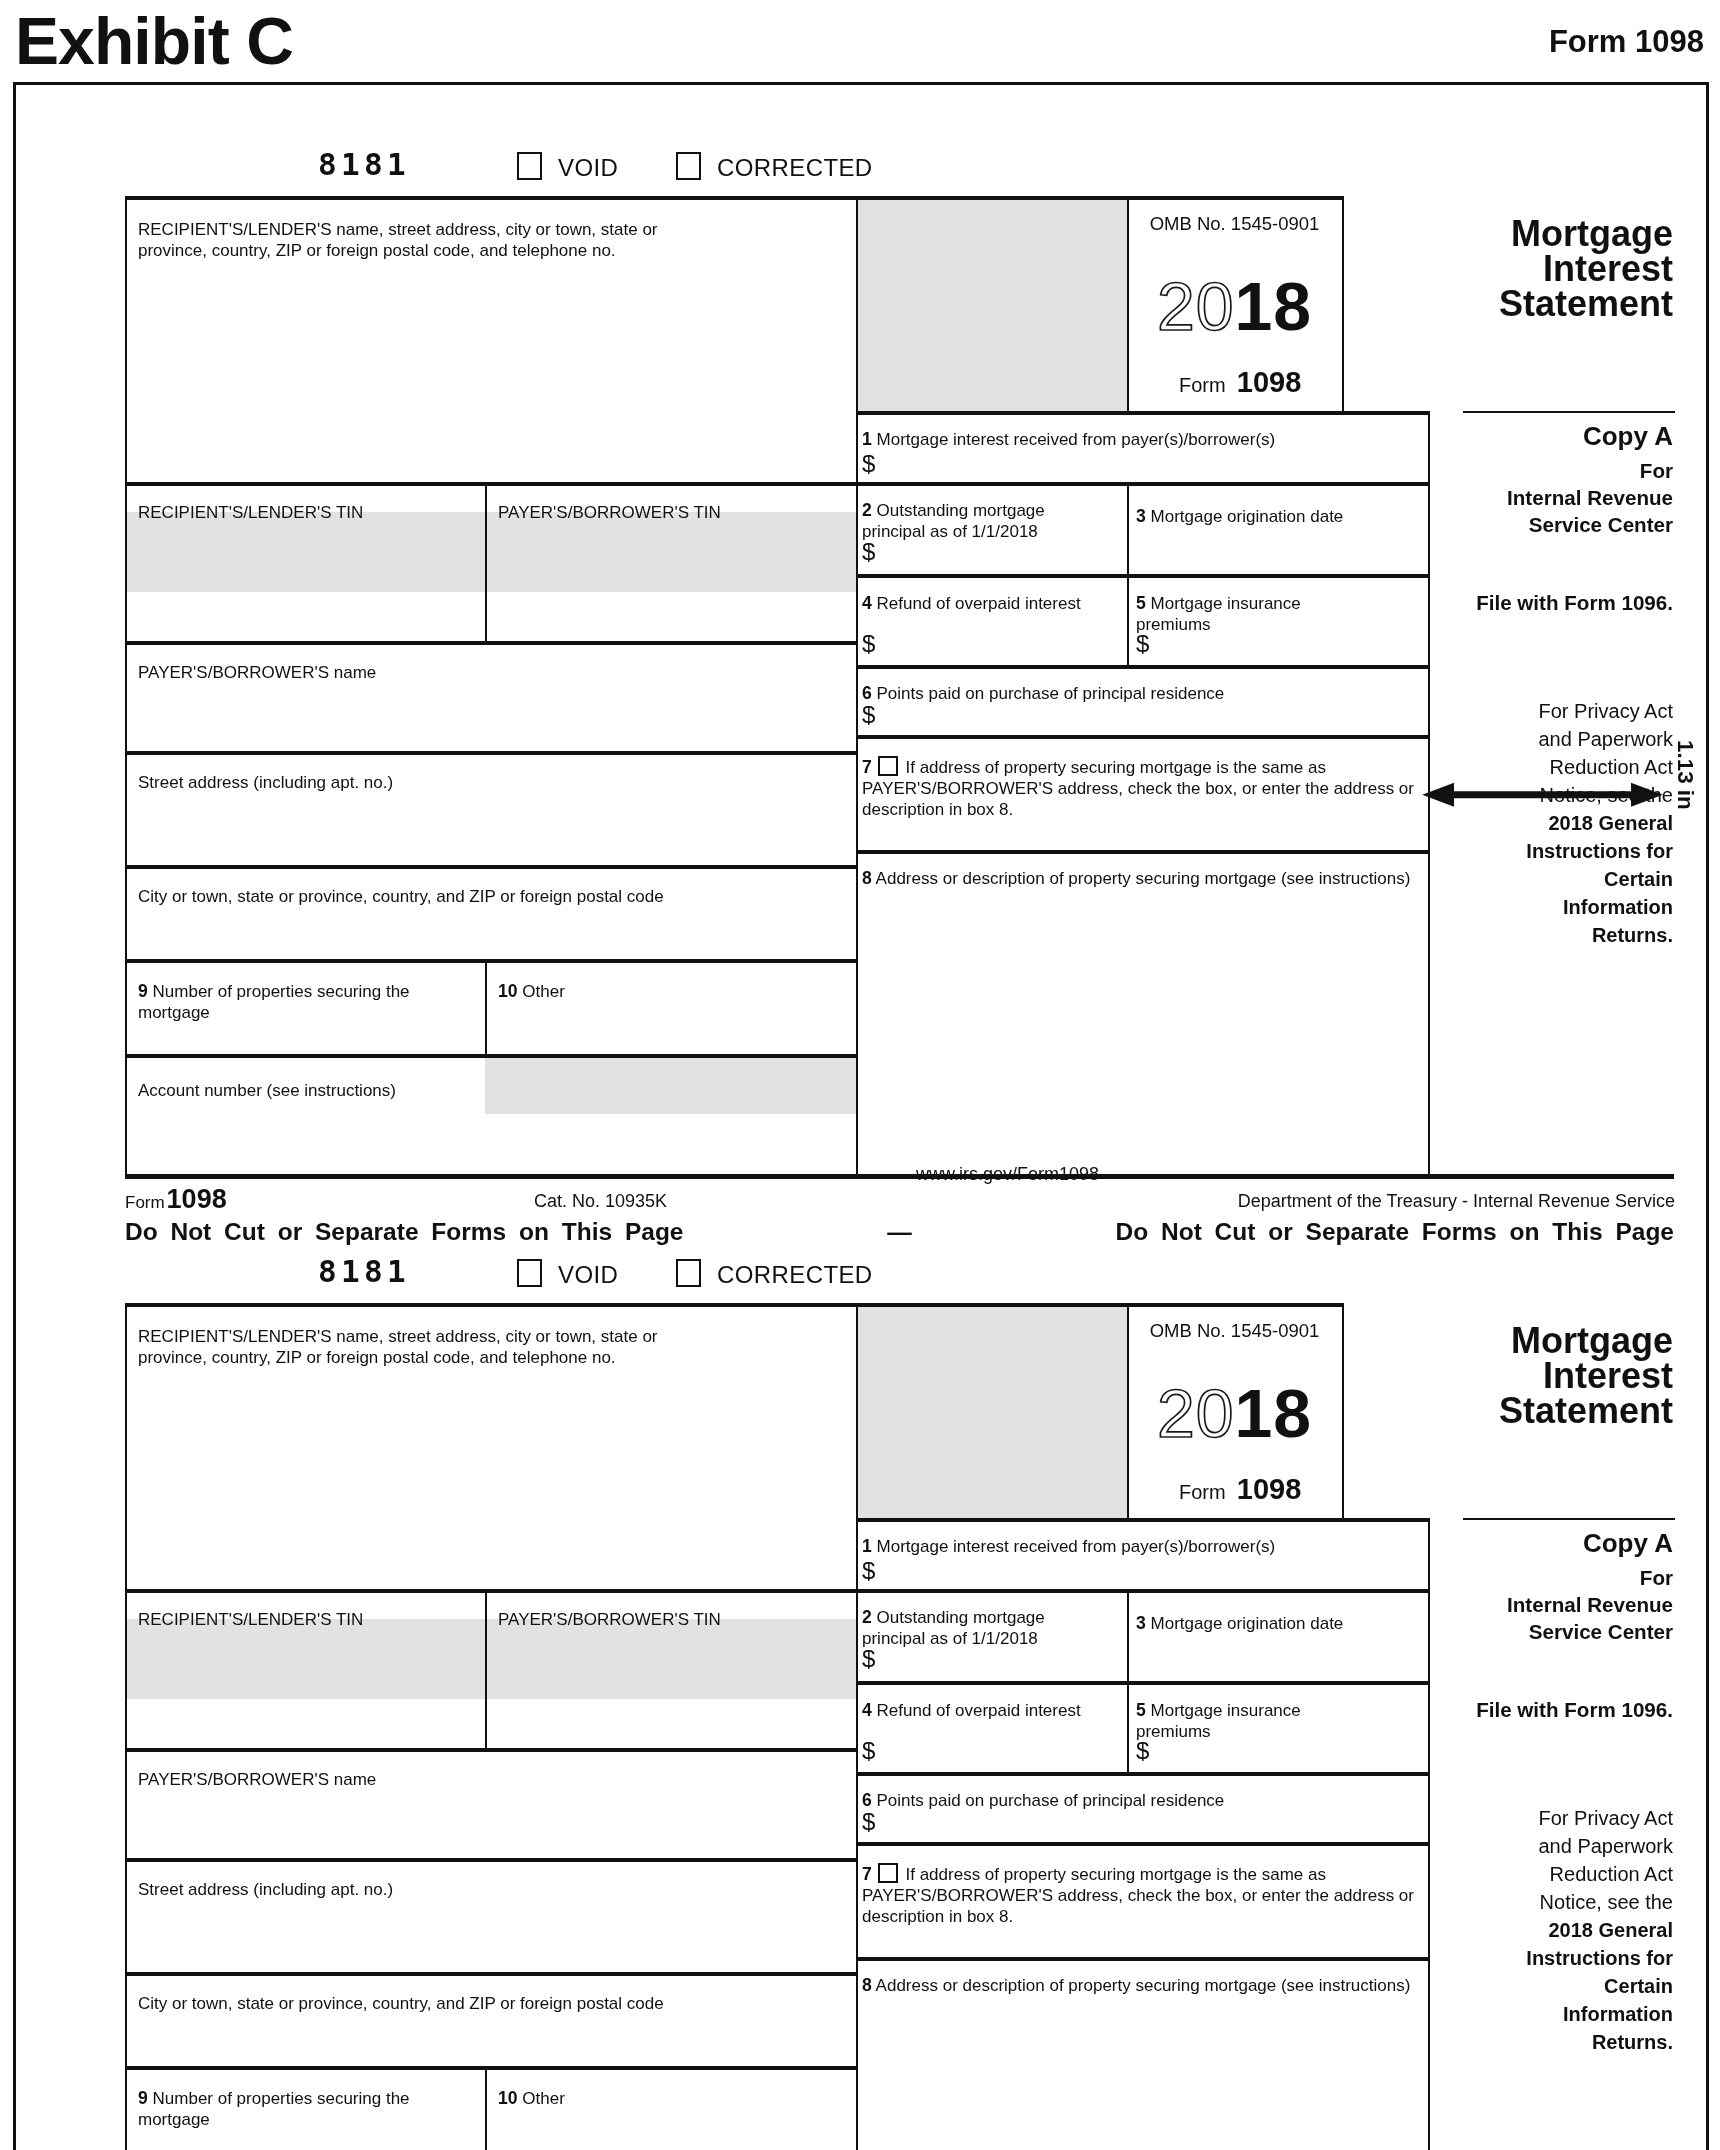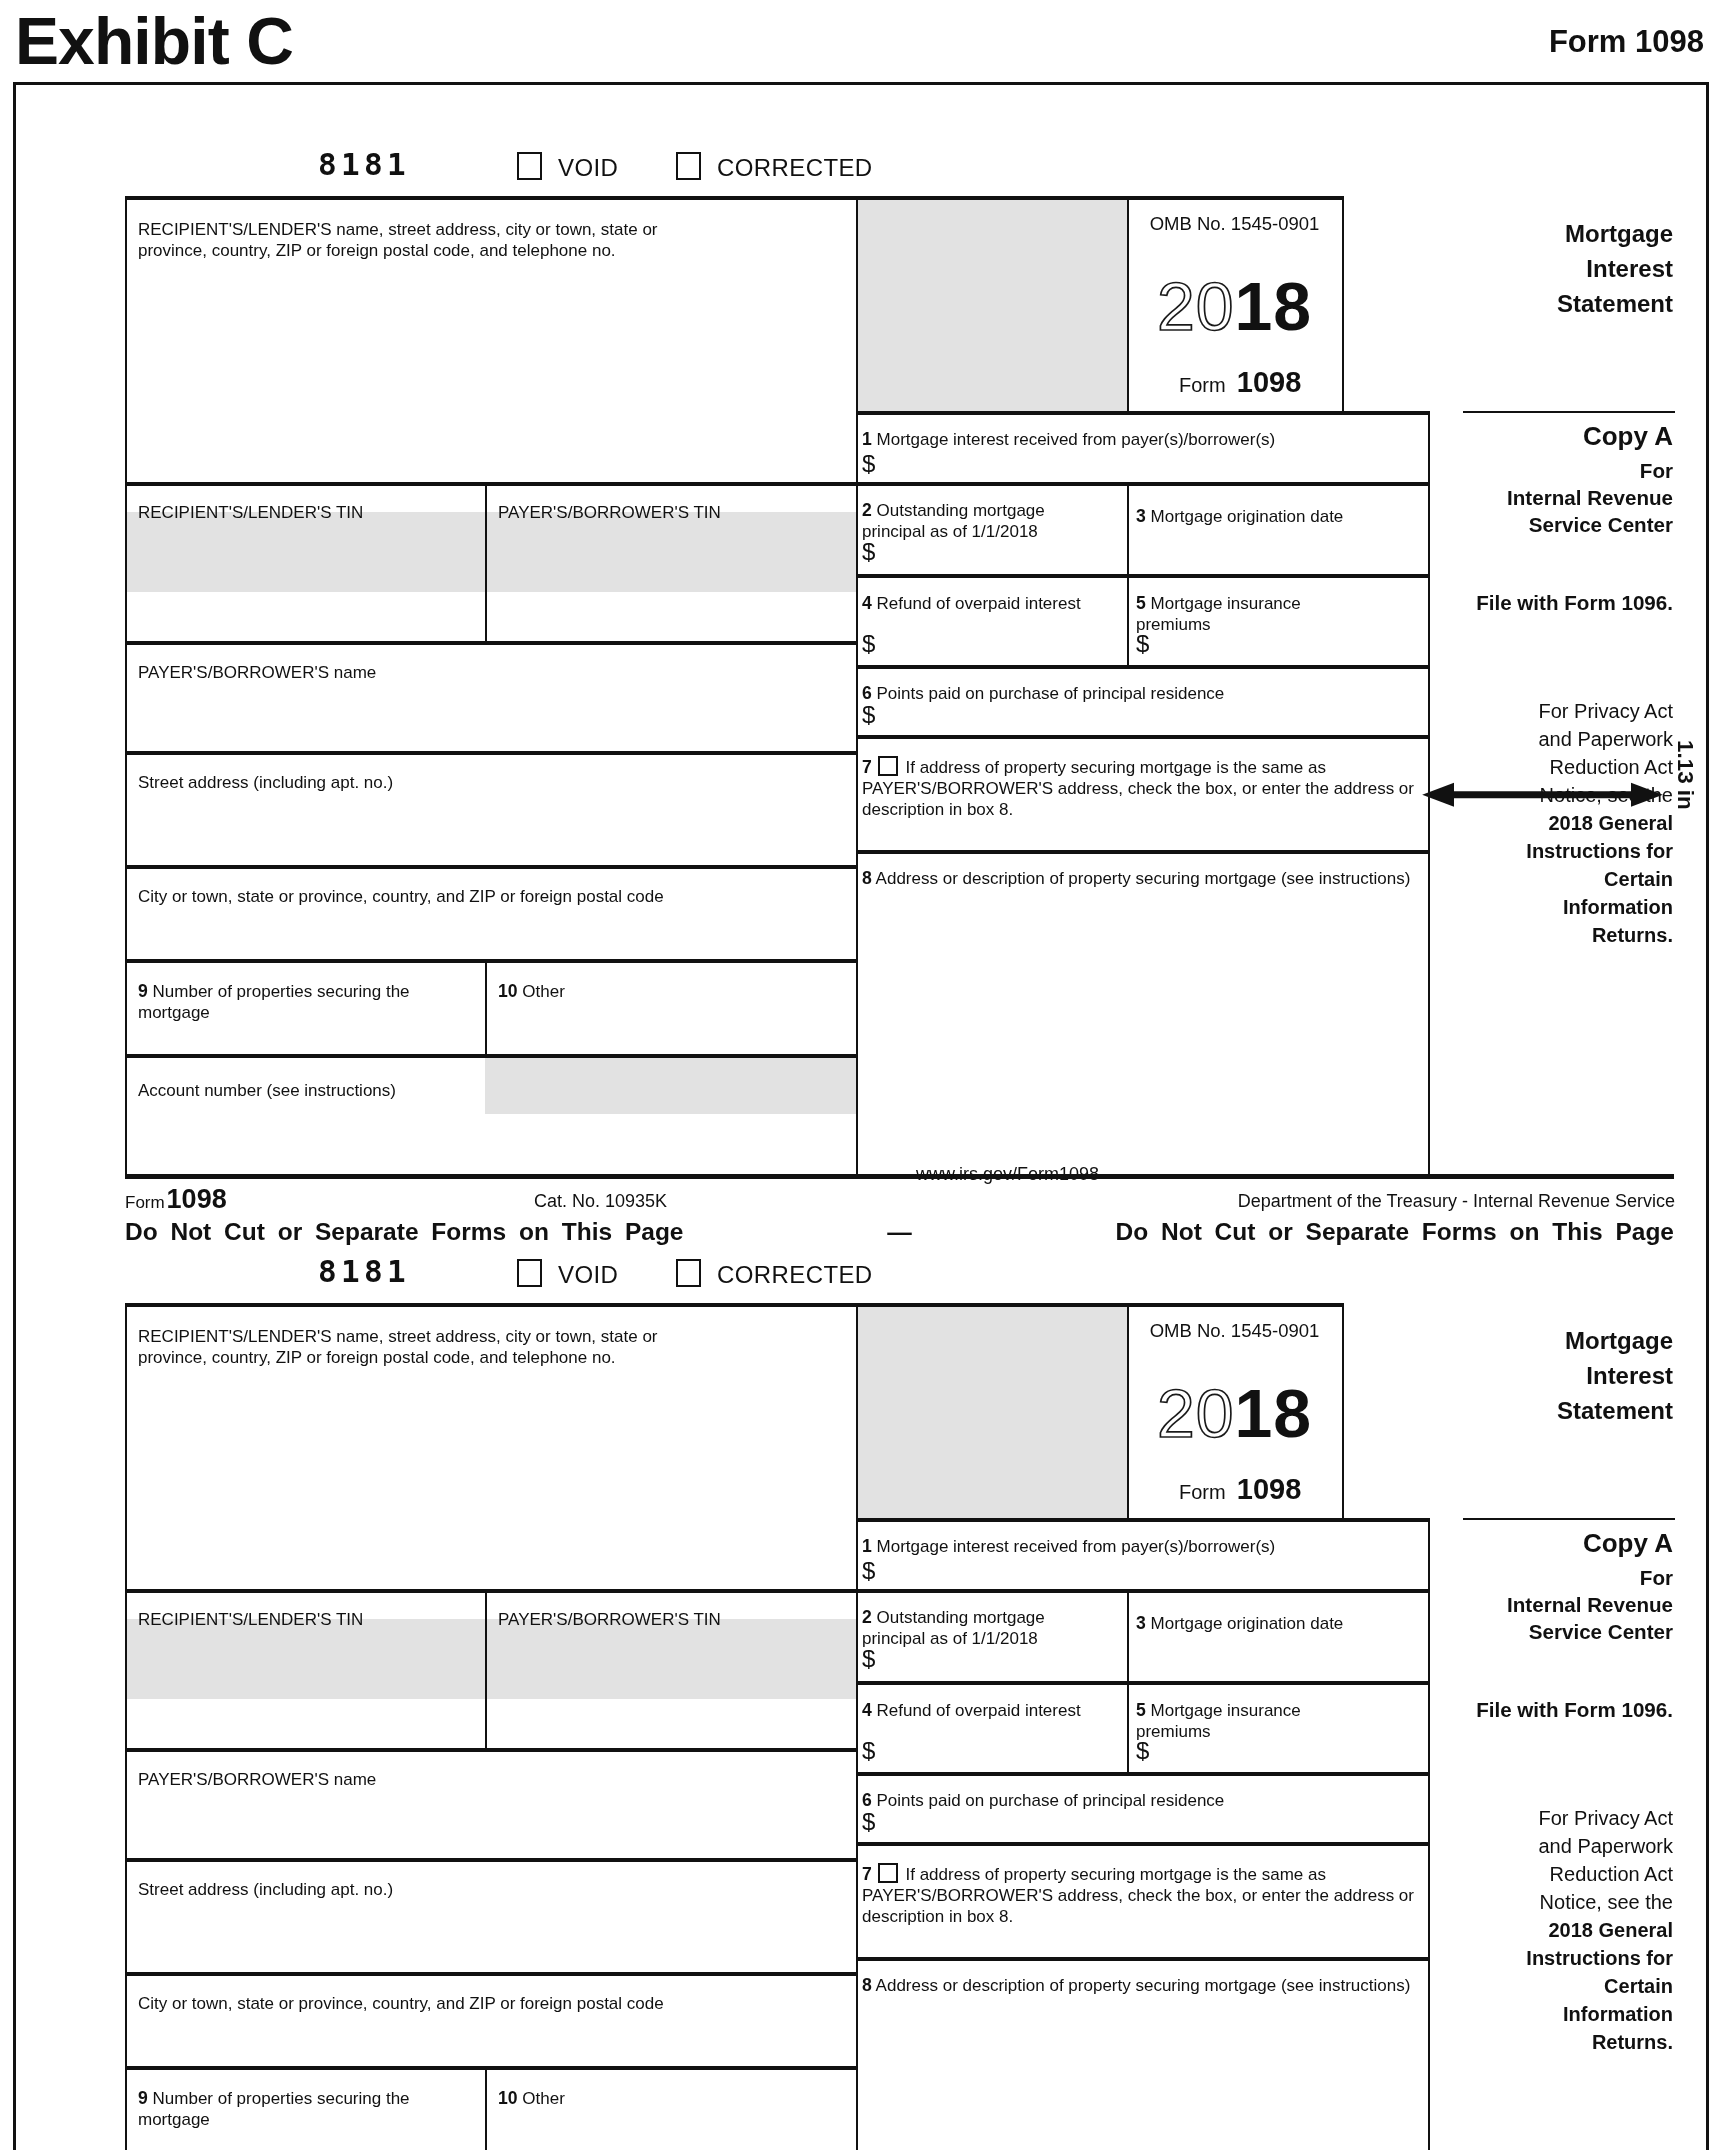--- a/index.html
+++ b/index.html
@@ -37,21 +37,21 @@
   
   .omb { font-size:18.5px; text-align:center; }
   .year { font-size:68px; font-weight:bold; letter-spacing:0.9px; }
   .year-outline { color:transparent; -webkit-text-stroke:1.7px #1a1a1a; font-weight:normal; }
   @supports not (-webkit-text-stroke: 1px black) { .year-outline { color:#666; } }
   .form-1098 { font-size:20px; }
   .form-1098 b { font-size:29px; }
 
   
   .rcol { position:absolute; text-align:right; }
-  .stmt-title { font-size:24px; font-weight:bold; line-height:35px; }
+  .stmt-title { font-size:36px; font-weight:bold; line-height:35px; }
   .copy-a { font-size:26px; font-weight:bold; }
   .rbold { font-size:20.6px; font-weight:bold; line-height:27px; }
   .privacy { font-size:20px; line-height:28px; }
   .privacy .pb { font-weight:bold; }
 
   
   .chk-inline { display:inline-block; width:20px; height:20px; border:2.2px solid #111;
                 box-sizing:border-box; vertical-align:-2.6px; margin:0 7.7px 0 6px; }
 
   

